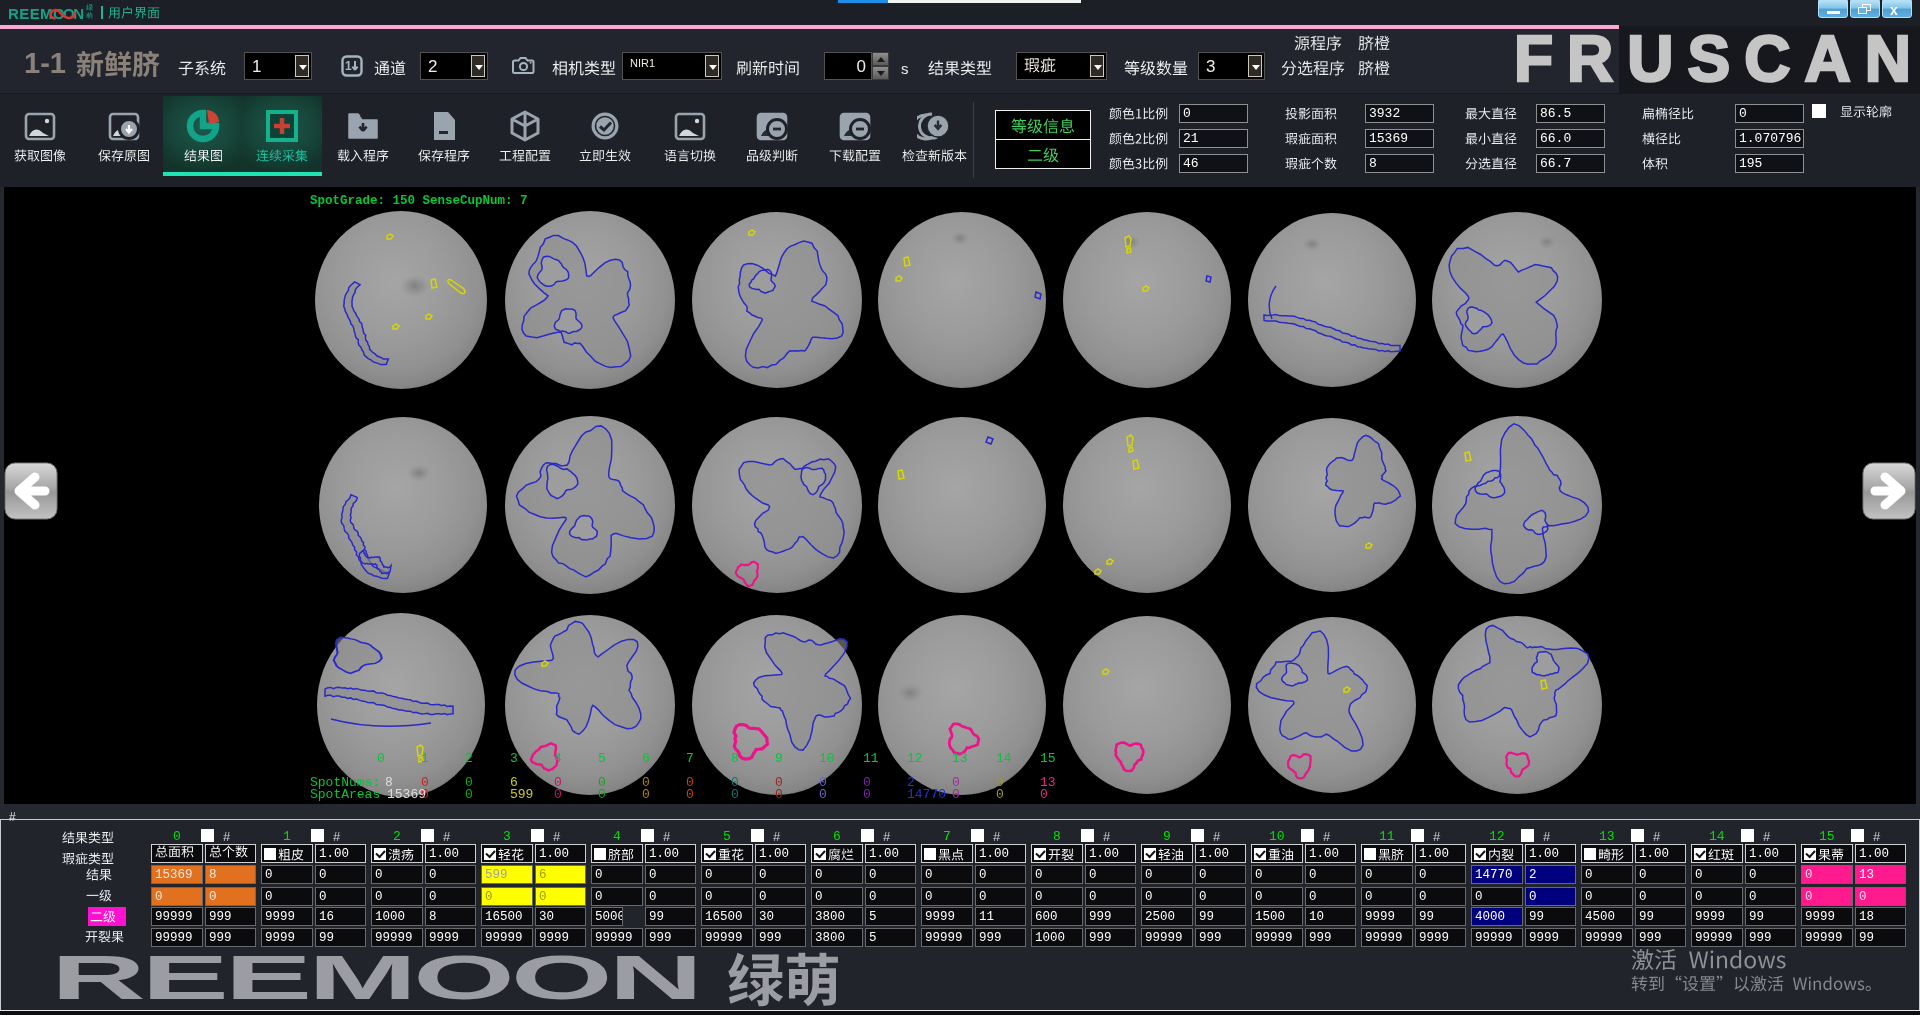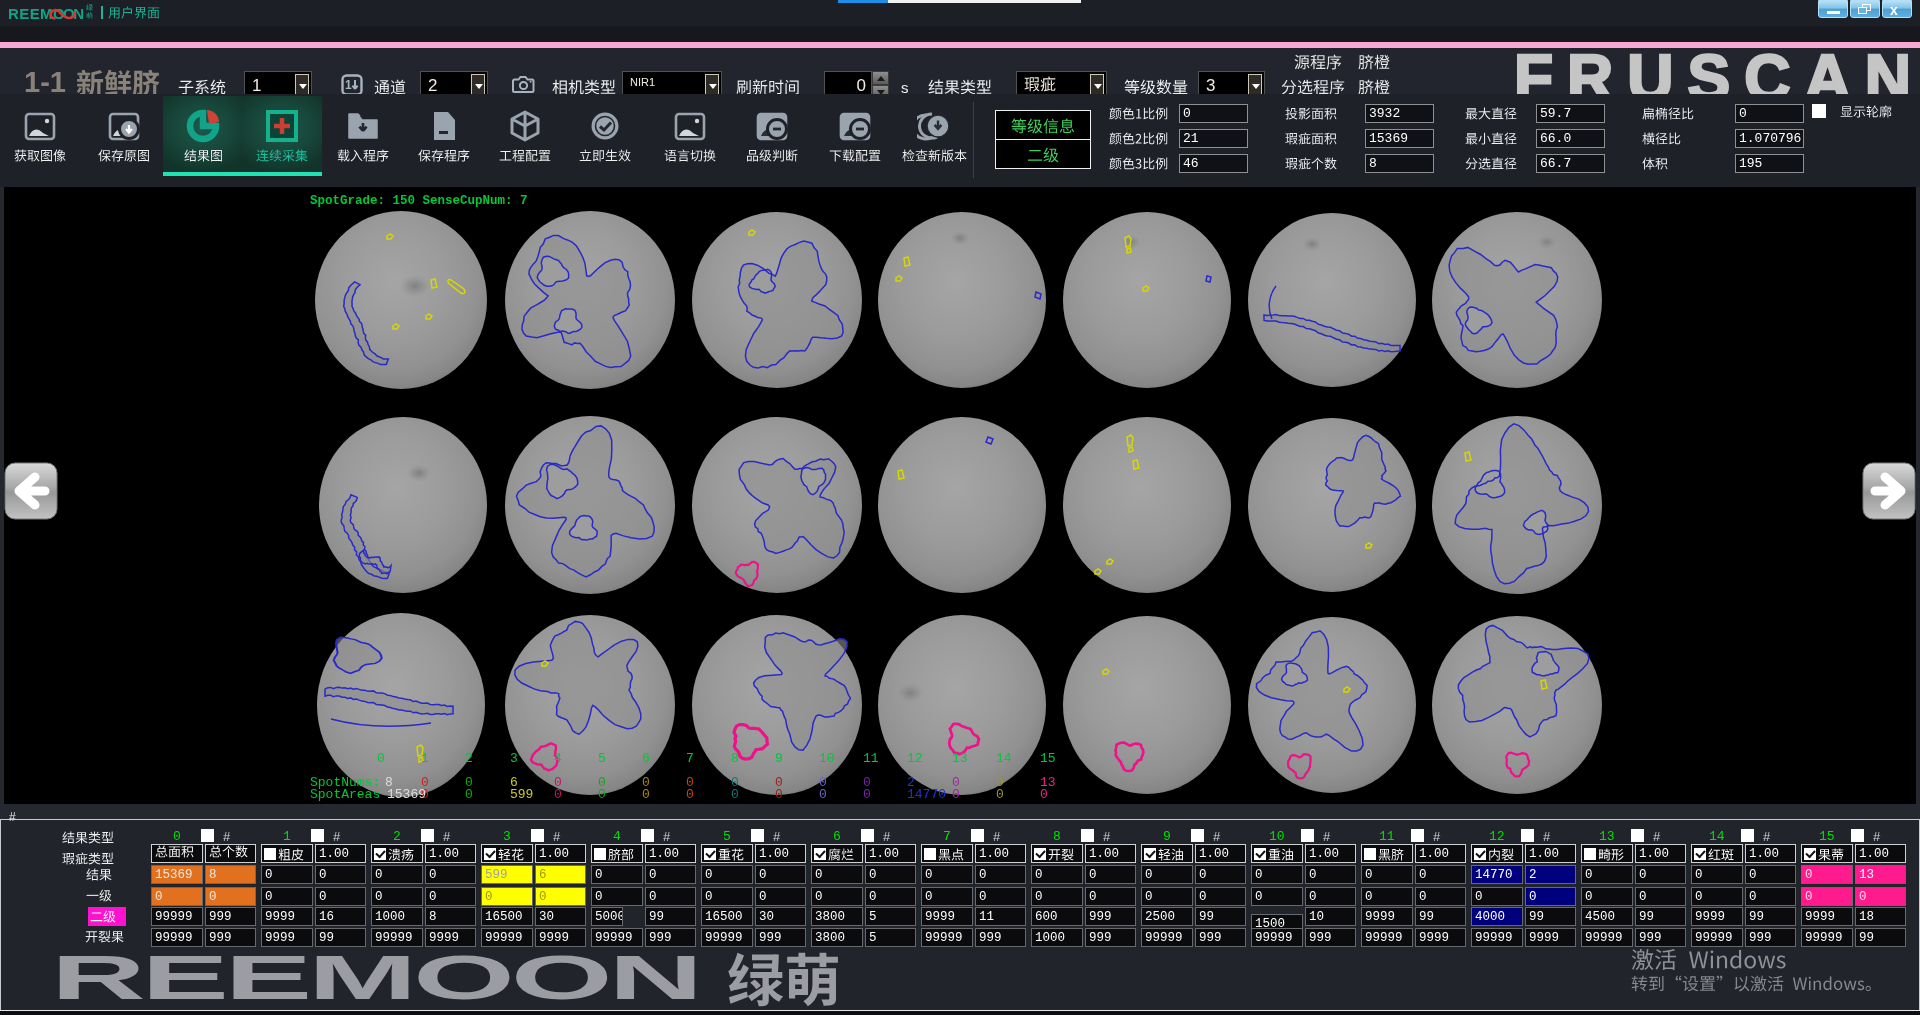--- a/index.html
+++ b/index.html
@@ -1,19 +1,19 @@
 <!DOCTYPE html>
 <html><head><meta charset="utf-8"><style>
 *{margin:0;padding:0;box-sizing:border-box}
 html,body{width:1920px;height:1015px;overflow:hidden;background:#17181d;
 font-family:"Liberation Sans",sans-serif}
 .ab{position:absolute}
 .root{position:relative;width:1920px;height:1015px}
 .titlebar{left:0;top:0;width:1920px;height:26px;background:#1d1f27}
-.parambar{left:0;top:42px;width:1920px;height:68px;background:#23252e;border-top:6px solid #f9a8d4}
+.parambar{left:0;top:25px;width:1619px;height:68px;background:#23252e;border-top:4px solid #f9a8d4}
 .toolbar{left:0;top:94px;width:1920px;height:93px;background:#1f2129}
 .mainarea{left:0;top:187px;width:1564px;height:617px;background:#000}
 .gapstrip{left:0;top:804px;width:1920px;height:15px;background:#26282f}
 .bottom{left:0;top:819px;width:1920px;height:196px;background:#22242b;border:1px solid #c9cacd;border-bottom:none}
 .botline{left:0;top:1010px;width:1920px;height:5px;background:#0d0e12;border-top:1px solid #e8e8e8}
 .combo{position:absolute;background:#000;border:1px solid #525252;height:28px}
 .combo .val{position:absolute;left:7px;top:4px;font-size:17px;color:#f2ece2}
 .cbtn{position:absolute;right:2px;top:2px;bottom:2px;width:14px;background:#2f2b24;border:1px solid #cfc9bd}
 .cbtn:after{content:"";position:absolute;left:3px;top:9px;border:4px solid transparent;border-top:5px solid #fff}
 .active-tile{position:absolute;top:96px;height:84px;background:radial-gradient(ellipse 70% 60% at 50% 42%,#1e584b 0%,#174438 60%,#123329 100%);border-bottom:4px solid #1fe3b3}
@@ -504,21 +504,21 @@
           <use href="#gr4e2a" x="200"></use>
           <use href="#gr6570" x="300"></use>
         </svg></div>
       <div class="field" style="left:1365px;top:60px;width:69px">8</div>
       <div class="ab" style="left:1465px;top:13px;color:#eef0f2;height:13px;line-height:0;"><svg width="52.0" height="13" viewBox="0 -88 400 100" fill="currentColor">
           <use href="#gr6700"></use>
           <use href="#gr5927" x="100"></use>
           <use href="#gr76f4" x="200"></use>
           <use href="#gr5f84" x="300"></use>
         </svg></div>
-      <div class="field" style="left:1536px;top:10px;width:69px">59.7</div>
+      <div class="field" style="left:1536px;top:10px;width:69px">86.5</div>
       <div class="ab" style="left:1465px;top:38px;color:#eef0f2;height:13px;line-height:0;"><svg width="52.0" height="13" viewBox="0 -88 400 100" fill="currentColor">
           <use href="#gr6700"></use>
           <use href="#gr5c0f" x="100"></use>
           <use href="#gr76f4" x="200"></use>
           <use href="#gr5f84" x="300"></use>
         </svg></div>
       <div class="field" style="left:1536px;top:35px;width:69px">66.0</div>
       <div class="ab" style="left:1465px;top:63px;color:#eef0f2;height:13px;line-height:0;"><svg width="52.0" height="13" viewBox="0 -88 400 100" fill="currentColor">
           <use href="#gr5206"></use>
           <use href="#gr9009" x="100"></use>
@@ -1038,21 +1038,21 @@
         <span style="margin-left:2px;margin-top:2px;line-height:0"><svg width="26.0" height="13" viewBox="0 -88 200 100" fill="currentColor">
             <use href="#gr91cd"></use>
             <use href="#gr6cb9" x="100"></use>
           </svg></span>
       </div>
       <div class="cell" style="left:1304px;top:24px;width:51px;height:19px;border-color:#cfd2d5">1.00</div>
       <div class="cell" style="left:1250px;top:45px;width:52px;height:19px">0</div>
       <div class="cell" style="left:1304px;top:45px;width:51px;height:19px">0</div>
       <div class="cell" style="left:1250px;top:67px;width:52px;height:19px">0</div>
       <div class="cell" style="left:1304px;top:67px;width:51px;height:19px">0</div>
-      <div class="cell" style="left:1250px;top:94px;width:52px;height:19px">1500</div>
+      <div class="cell" style="left:1250px;top:87px;width:52px;height:19px">1500</div>
       <div class="cell" style="left:1304px;top:87px;width:51px;height:19px">10</div>
       <div class="cell" style="left:1250px;top:108px;width:52px;height:19px">99999</div>
       <div class="cell" style="left:1304px;top:108px;width:51px;height:19px">999</div>
       <div class="ab" style="left:1378px;top:9px;font-family:'Liberation Mono',monospace;font-size:13px;color:#00e000">11</div>
       <div class="ab" style="left:1410px;top:9px;width:13px;height:13px;background:#fff"></div>
       <div class="ab" style="left:1432px;top:9px;font-size:13px;color:#cdd2d8">#</div>
       <div class="cell hcell" style="left:1360px;top:24px;width:52px;height:19px;border-color:#cfd2d5;padding-left:2px">
         <span class="chk"></span>
         <span style="margin-left:2px;margin-top:2px;line-height:0"><svg width="26.0" height="13" viewBox="0 -88 200 100" fill="currentColor">
             <use href="#gr9ed1"></use>

